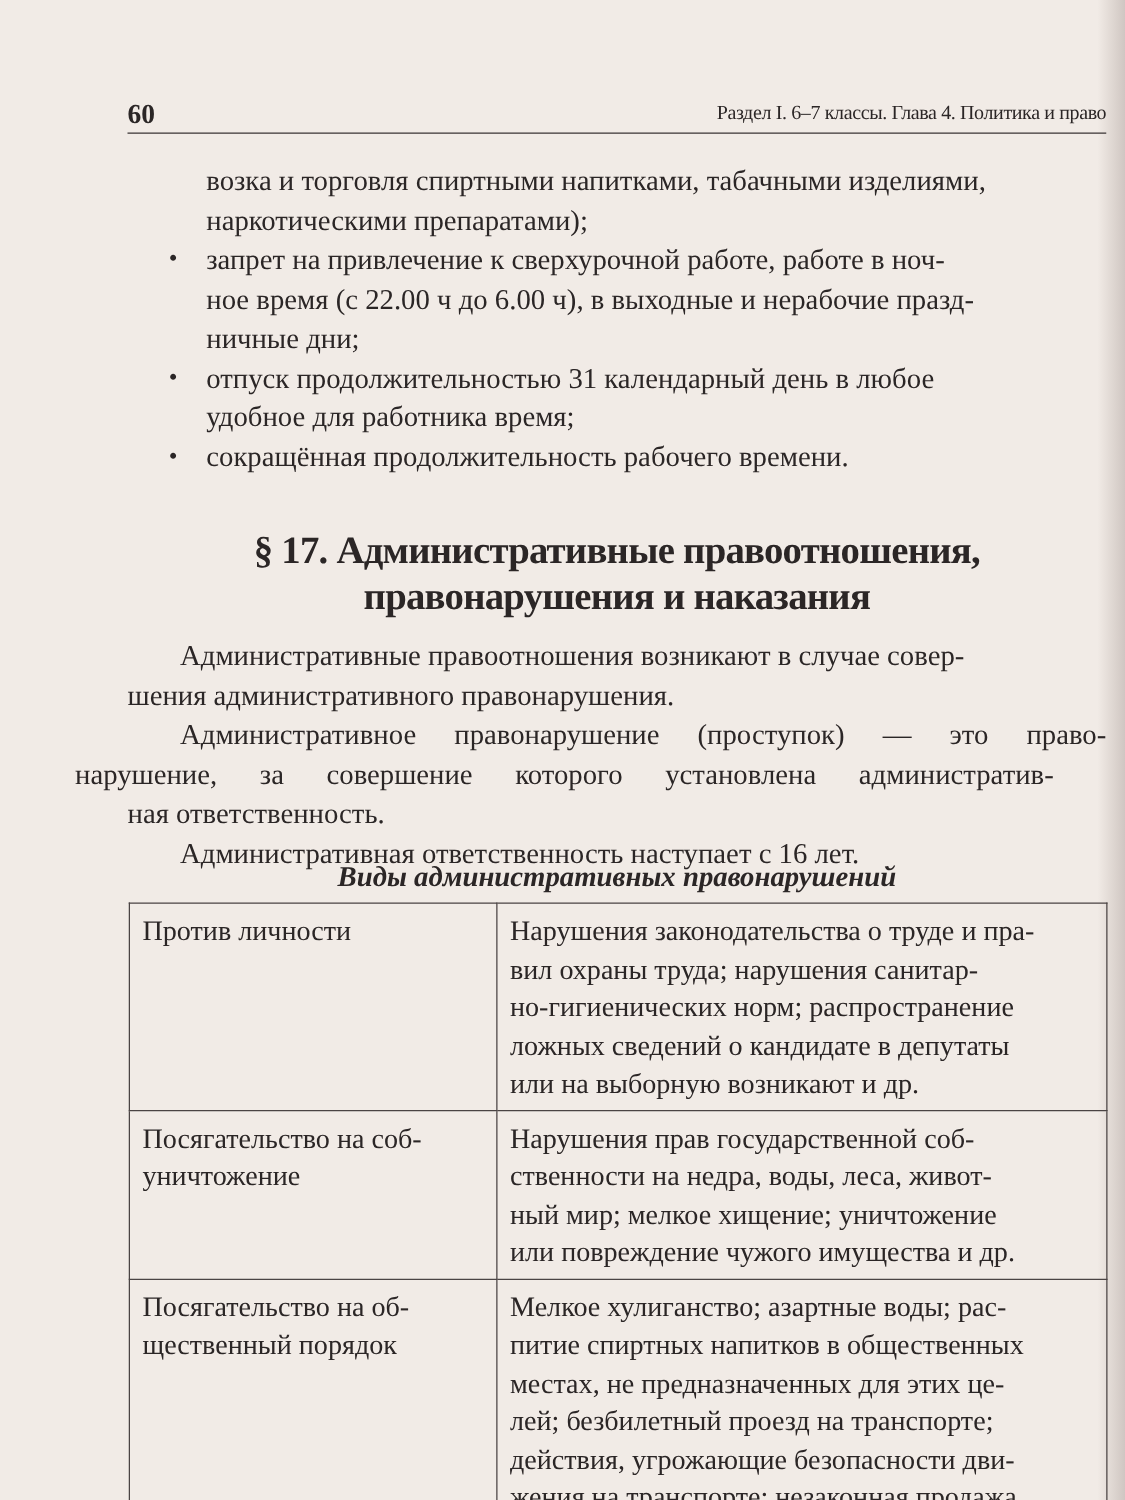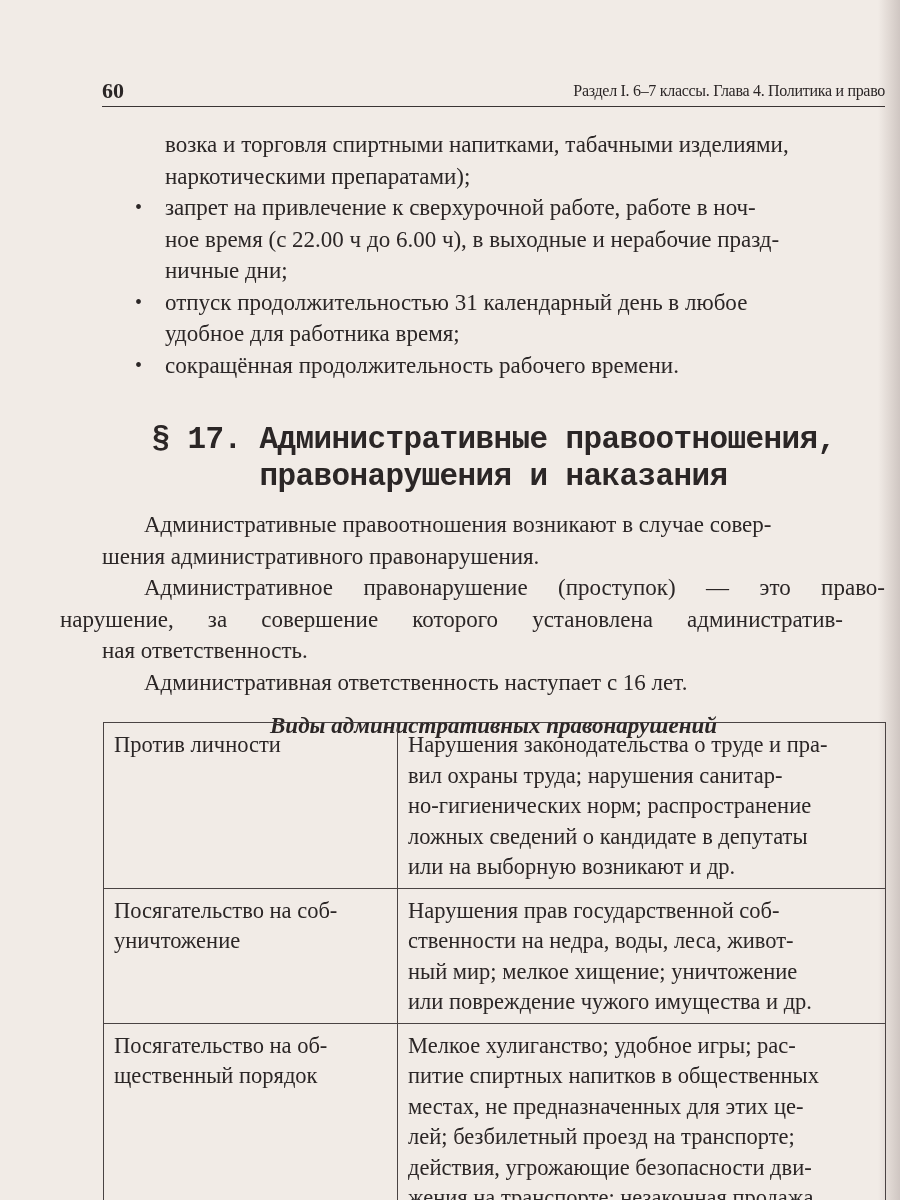--- a/index.html
+++ b/index.html
@@ -33,28 +33,28 @@
     .bullets { top: 129px; }
     .bullet-line {
       position: relative; padding-left: 63px; text-align: justify; text-align-last: left;
     }
     .bullet-line .dot {
       position: absolute; left: 33px; top: 0; font-size: 20px;
     }
     .section-title {
       position: absolute; left: 102px; top: 421px; width: 783px;
       text-align: center; font-weight: bold; font-size: 31px; line-height: 37px;
-      font-family: Liberation Mono, monospace; letter-spacing: -0.6px;
+      font-family: Liberation Serif, serif; letter-spacing: -0.6px;
     }
     .paras { top: 509px; }
     .para { text-indent: 42px; text-align: justify; margin: 0; }
     .table-caption {
       position: absolute; left: 102px; top: 688px; width: 783px;
       text-align: center; font-weight: bold; font-style: italic;
-      font-size: 23px; line-height: 28px; margin-top: 24px;
+      font-size: 23px; line-height: 28px;
     }
     table.violations {
       position: absolute; left: 103px; top: 722px; width: 783px;
       border-collapse: collapse; font-size: 22.5px; line-height: 30.5px;
     }
     table.violations td {
       border: 1.5px solid #4a4343; vertical-align: top;
       padding: 7px 8px 5px 10px; text-align: justify; text-align-last: left;
     }
     table.violations td.cat { width: 275px; }
@@ -128,21 +128,21 @@
       <span class="ln">ный мир; мелкое хищение; уничтожение</span>
       <span class="ln">или повреждение чужого имущества и др.</span>
     </td>
   </tr>
   <tr>
     <td class="cat">
       <span class="ln">Посягательство на об-</span>
       <span class="ln">щественный порядок</span>
     </td>
     <td>
-      <span class="ln">Мелкое хулиганство; удобное игры; рас-</span>
+      <span class="ln">Мелкое хулиганство; азартные воды; рас-</span>
       <span class="ln">питие спиртных напитков в общественных</span>
       <span class="ln">местах, не предназначенных для этих це-</span>
       <span class="ln">лей; безбилетный проезд на транспорте;</span>
       <span class="ln">действия, угрожающие безопасности дви-</span>
       <span class="ln">жения на транспорте; незаконная продажа</span>
 
     </td>
   </tr>
 </tbody>
   </table>

